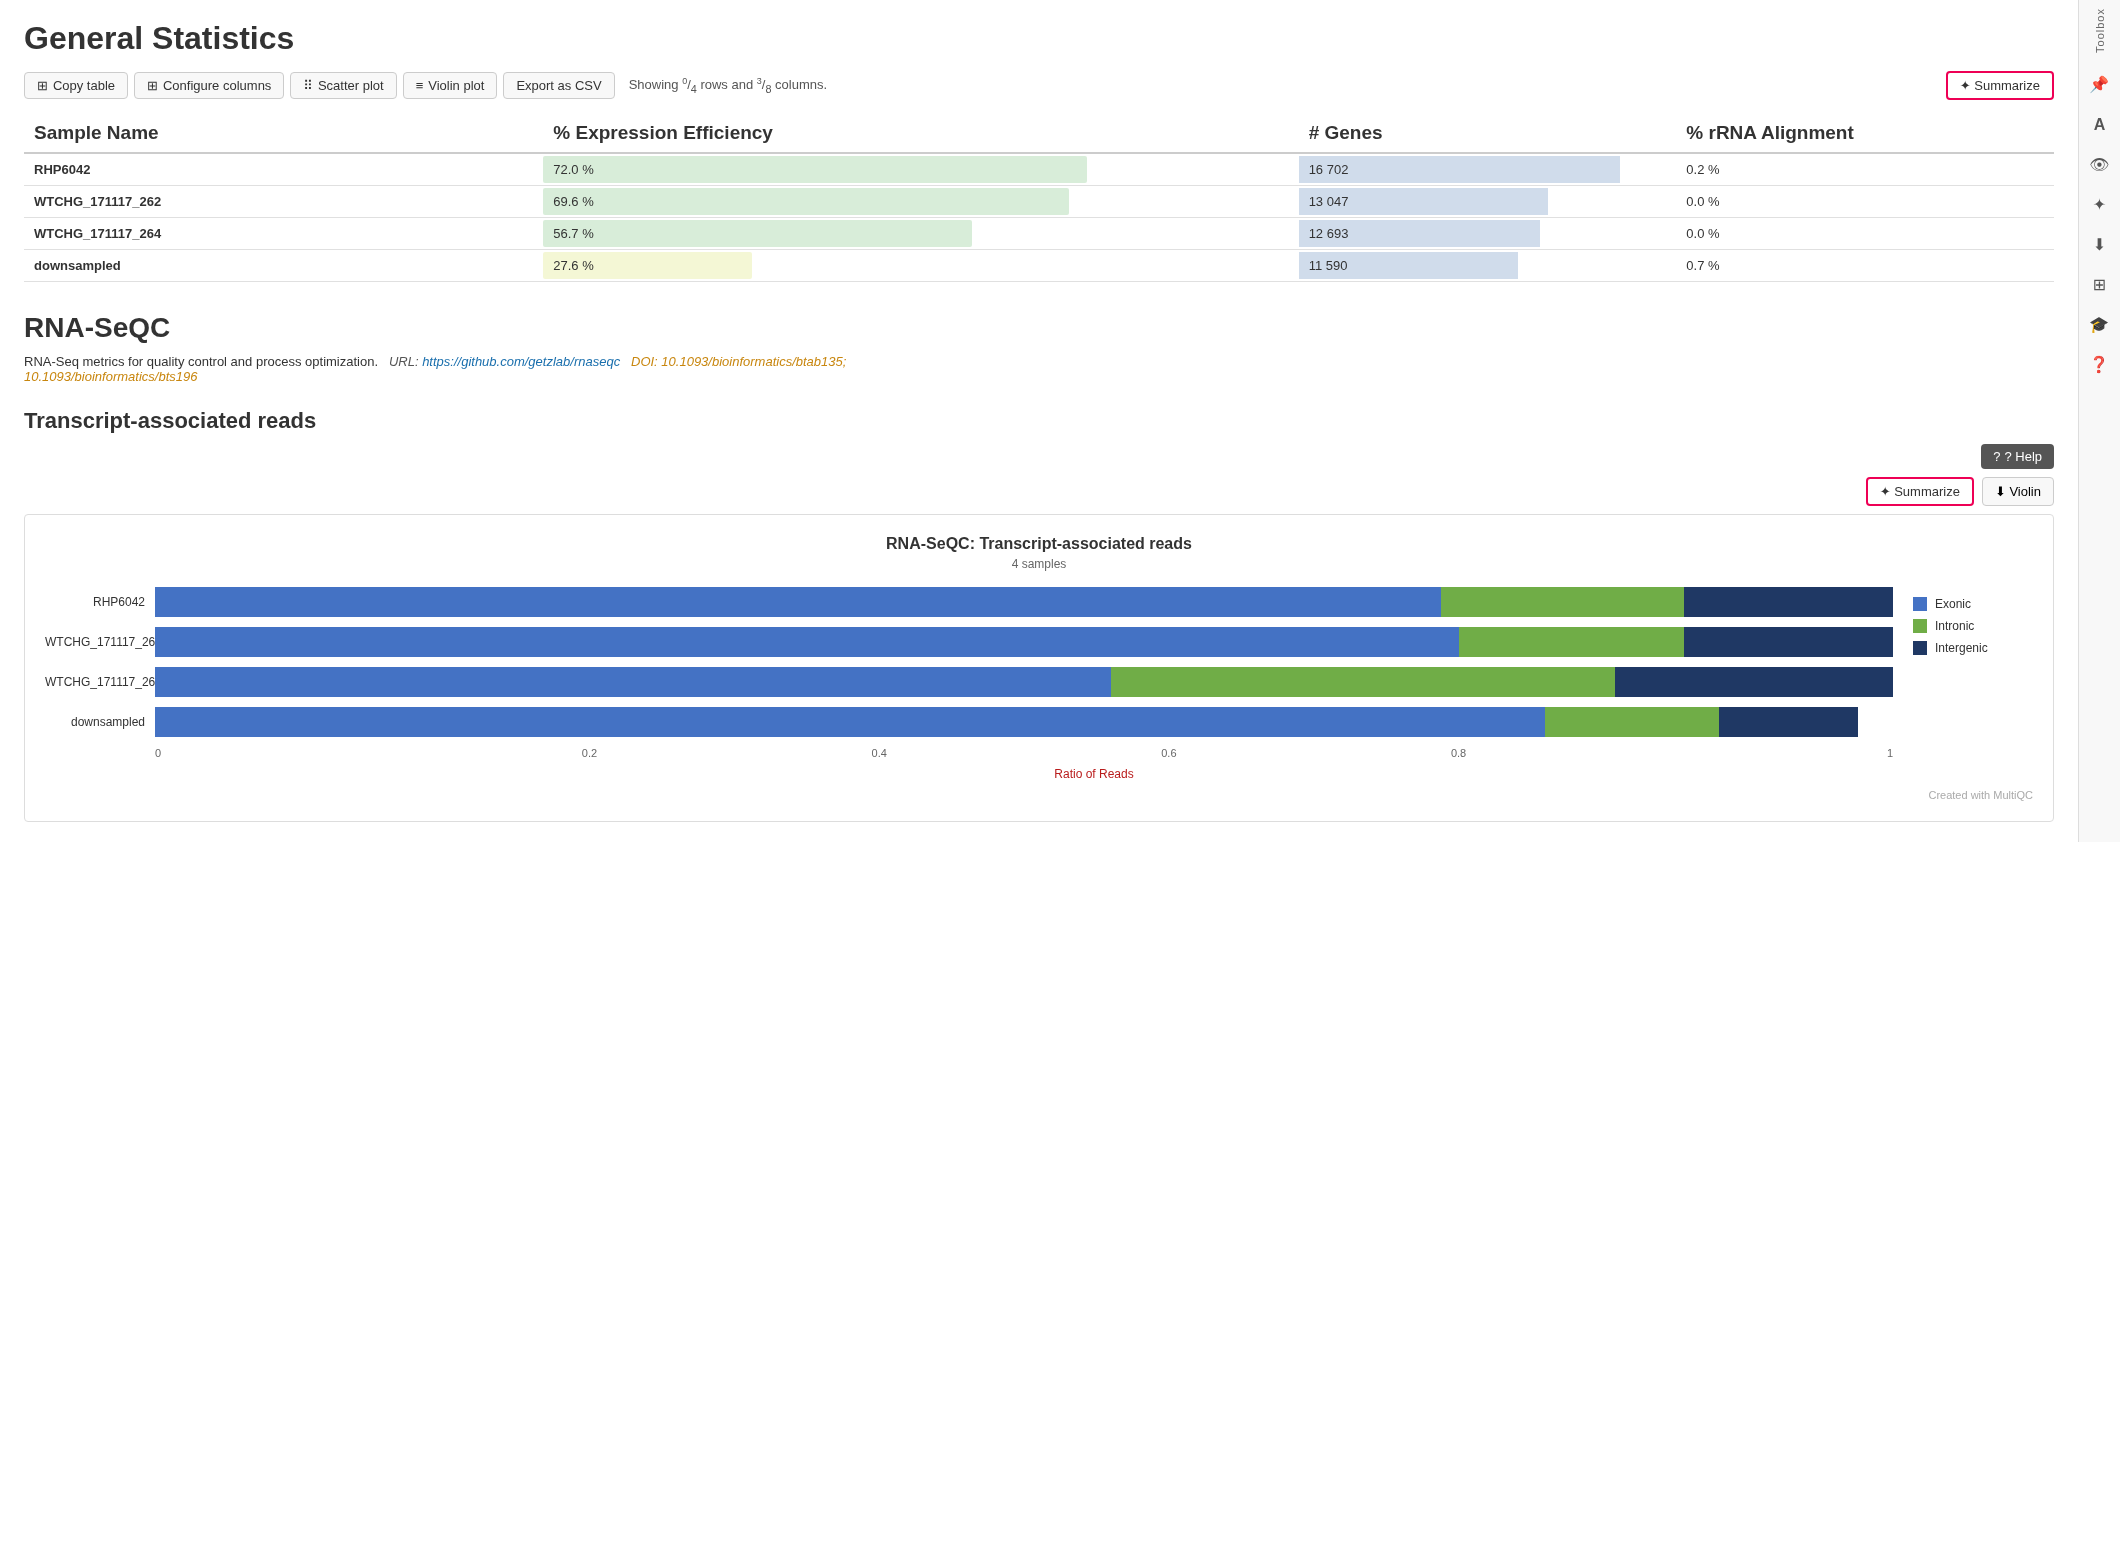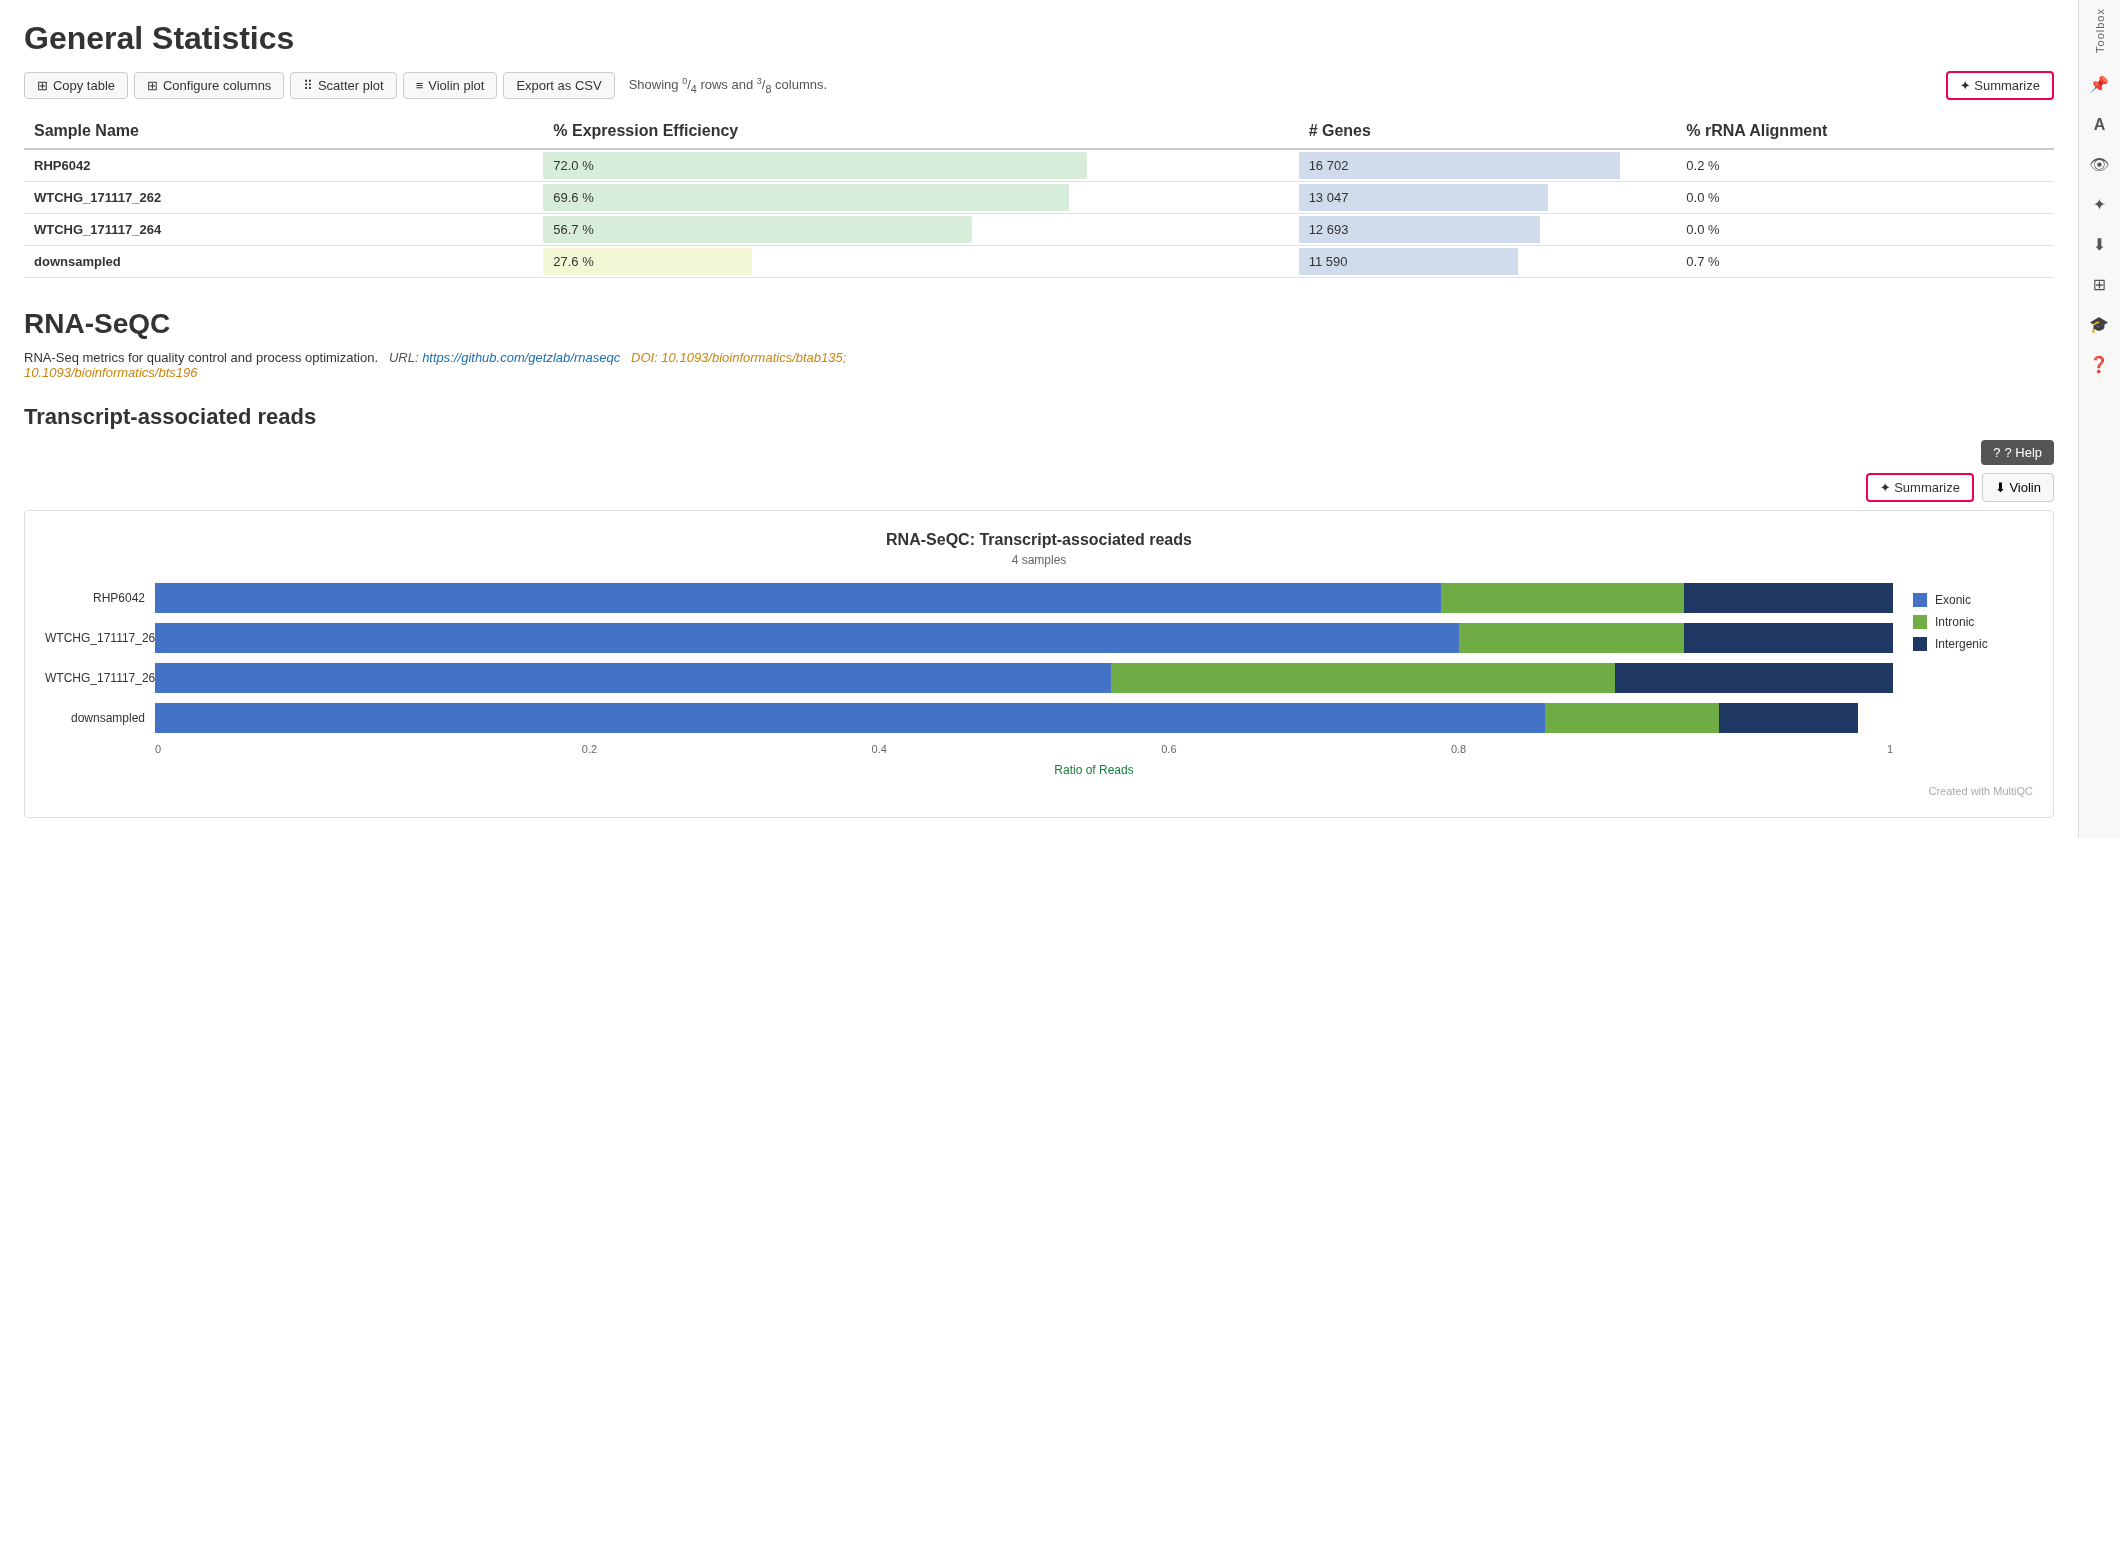--- a/index.html
+++ b/index.html
@@ -85,21 +85,21 @@
     .stats-table {
       width: 100%;
       border-collapse: collapse;
       margin-bottom: 30px;
     }
     .stats-table th {
       text-align: left;
       padding: 8px 10px;
       border-bottom: 2px solid #ccc;
       font-weight: 600;
-      font-size: 16px;
+      font-size: 19px;
       background: #fff;
     }
     .stats-table td {
       padding: 8px 10px;
       border-bottom: 1px solid #e0e0e0;
       font-size: 13px;
     }
     .sample-name {
       font-weight: 700;
       width: 220px;
@@ -229,21 +229,21 @@
     .x-axis-label {
       flex: 1;
       text-align: left;
       font-size: 11px;
       color: #666;
     }
     .x-axis-label:last-child { text-align: right; }
     .ratio-label {
       text-align: center;
       font-size: 12px;
-      color: #15803d;
+      color: #b91c1c;
       margin-top: 8px;
       margin-left: 110px;
     }
     .chart-legend {
       width: 120px;
       margin-left: 20px;
       margin-top: 10px;
     }
     .legend-item {
       display: flex;

